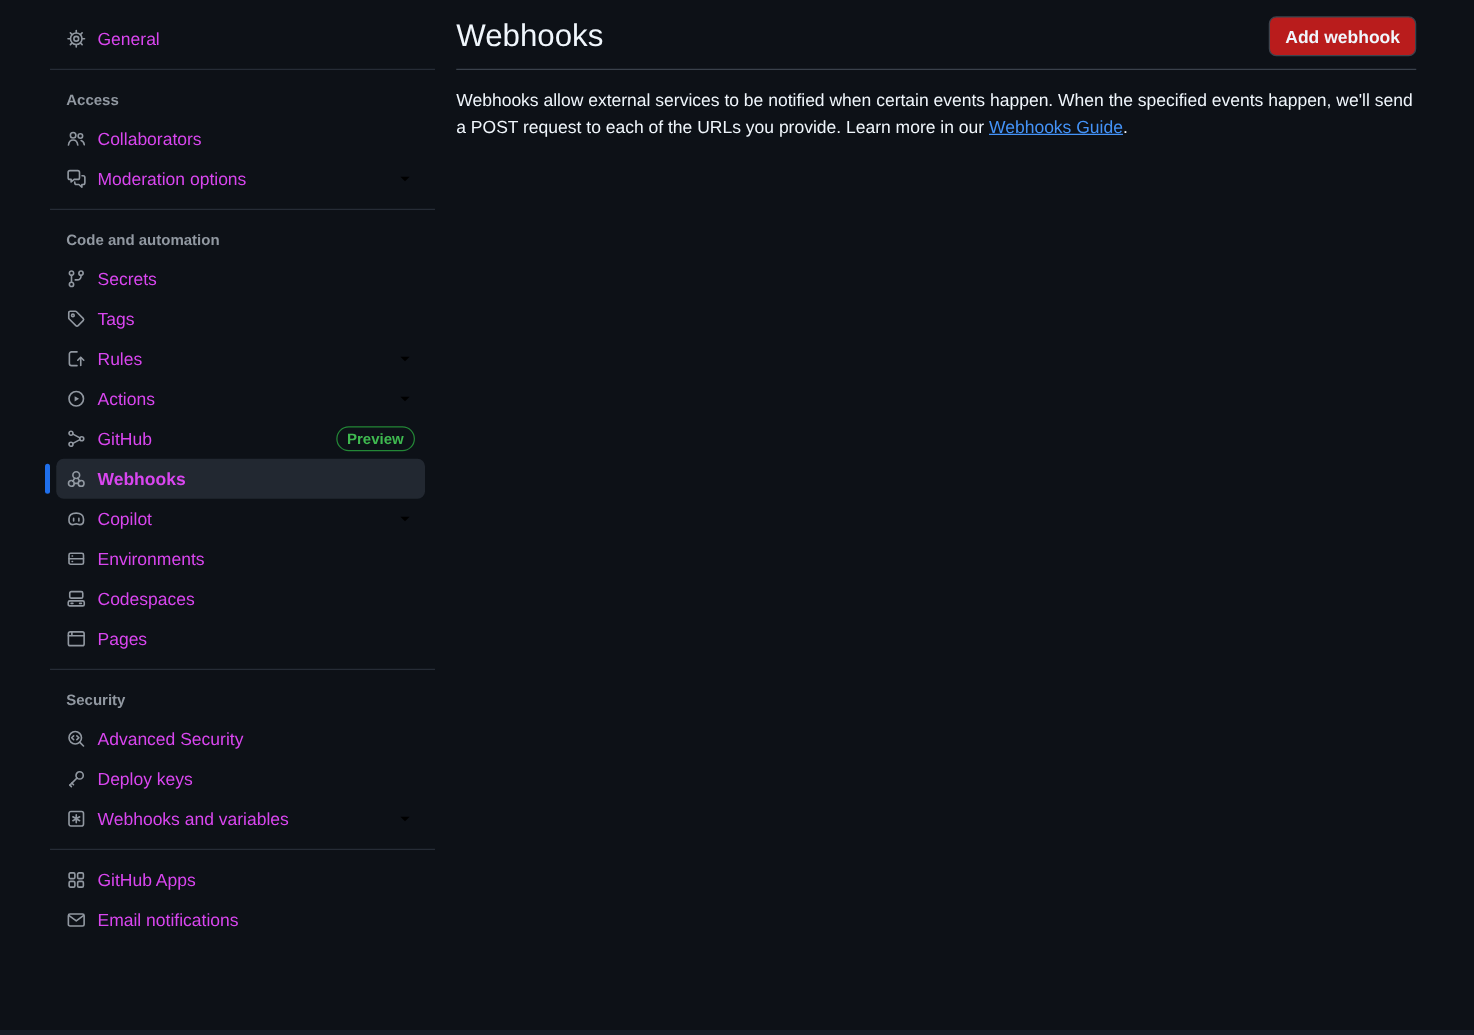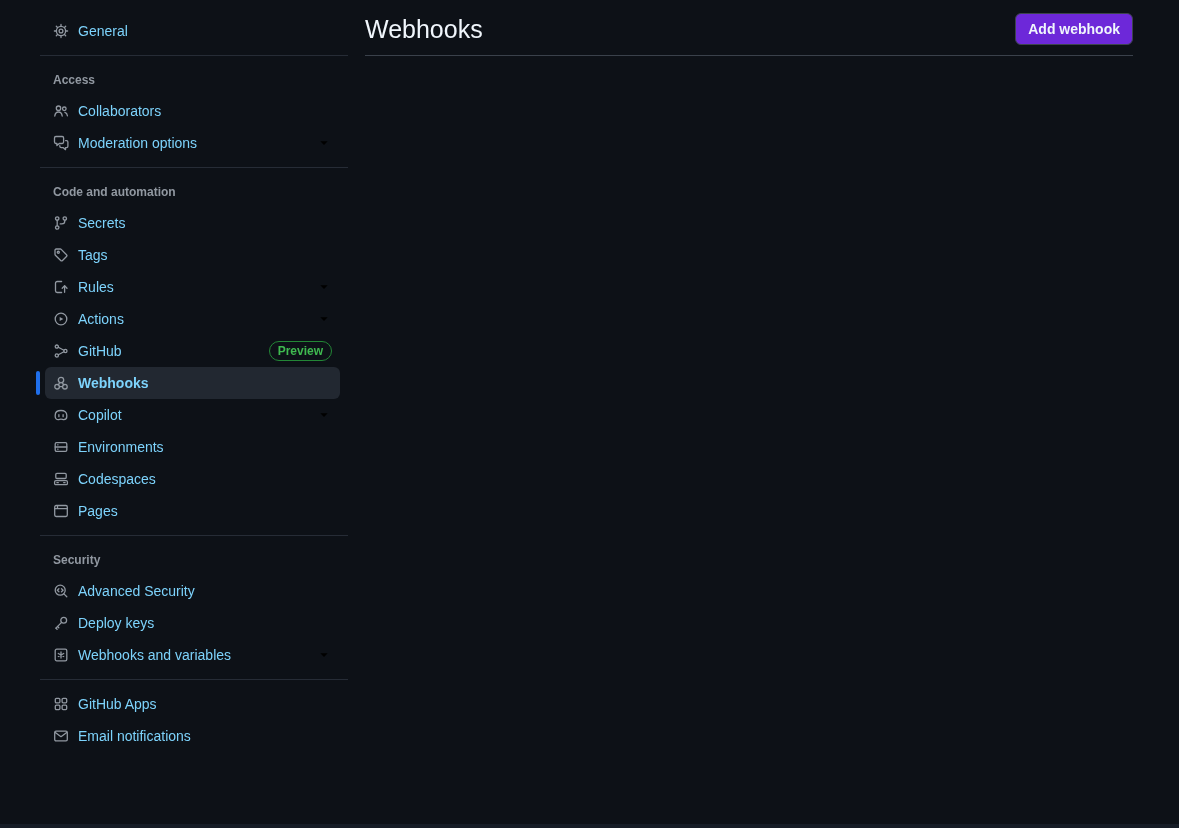--- a/index.html
+++ b/index.html
@@ -20,21 +20,21 @@
   }
   .nav-item {
     display: flex; align-items: center;
     height: 32px; margin-left: 5px; width: 295px;
     padding: 0 8px; border-radius: 6px;
     position: relative; cursor: pointer;
   }
   .nav-item .ic { width: 16px; height: 16px; margin-right: 9px; flex: none; display: flex; }
   .ic svg { width: 16px; height: 16px; stroke: #9198a1; stroke-width: 1.3; fill: none; stroke-linecap: round; stroke-linejoin: round; }
   .ic svg .fill { fill: #9198a1; stroke: none; }
-  .nav-item .lbl { font-size: 14px; color: #7dd3fc; white-space: nowrap; }
+  .nav-item .lbl { font-size: 14px; color: #d946ef; white-space: nowrap; }
   .nav-item.selected { background: #222831; }
   .nav-item.selected .lbl { font-weight: 700; }
   .active-bar {
     position: absolute; left: -9px; top: 4px;
     width: 4px; height: 24px; border-radius: 2px;
     background: #1f6feb;
   }
   .chev { margin-left: auto; width: 16px; height: 16px; display: flex; }
   .badge {
     margin-left: auto;
@@ -52,21 +52,21 @@
 
   
   .main { position: absolute; left: 365px; top: 0; width: 768px; }
   .main-header {
     display: flex; align-items: center; justify-content: space-between;
     padding-top: 13px; padding-bottom: 10px;
     border-bottom: 1px solid #3a414b;
   }
   .page-title { font-size: 25px; font-weight: 400; margin: 0; line-height: 32px; }
   .btn {
-    background: #6d28d9; border: 1px solid #3d444d;
+    background: #b91c1c; border: 1px solid #3d444d;
     color: #f0f6fc; font-size: 14px; font-weight: 700;
     border-radius: 6px; height: 32px; padding: 0 12px;
     font-family: inherit; cursor: pointer; white-space: nowrap;
   }
   .desc { font-size: 14px; line-height: 21px; margin: 14px 0 0 0; color: #f0f6fc; }
   .desc a { color: #4493f8; text-decoration: underline; cursor: pointer; }
 
   .bottom-edge {
     position: absolute; left: 0; bottom: 0;
     width: 100%; height: 4px; background: #161c26;
@@ -317,15 +317,16 @@
     <span class="lbl">Email notifications</span>
   </div>
 
 </nav>
 
 <main class="main">
   <div class="main-header">
     <h1 class="page-title">Webhooks</h1>
     <button class="btn">Add webhook</button>
   </div>
+  <p class="desc"><span>Webhooks allow external services to be notified when certain events happen. When the specified events happen, we'll send a POST request to each of the URLs you provide. Learn more in our </span><a>Webhooks Guide</a><span>.</span></p>
 </main>
 
 <div class="bottom-edge"></div>
 
 </body></html>

